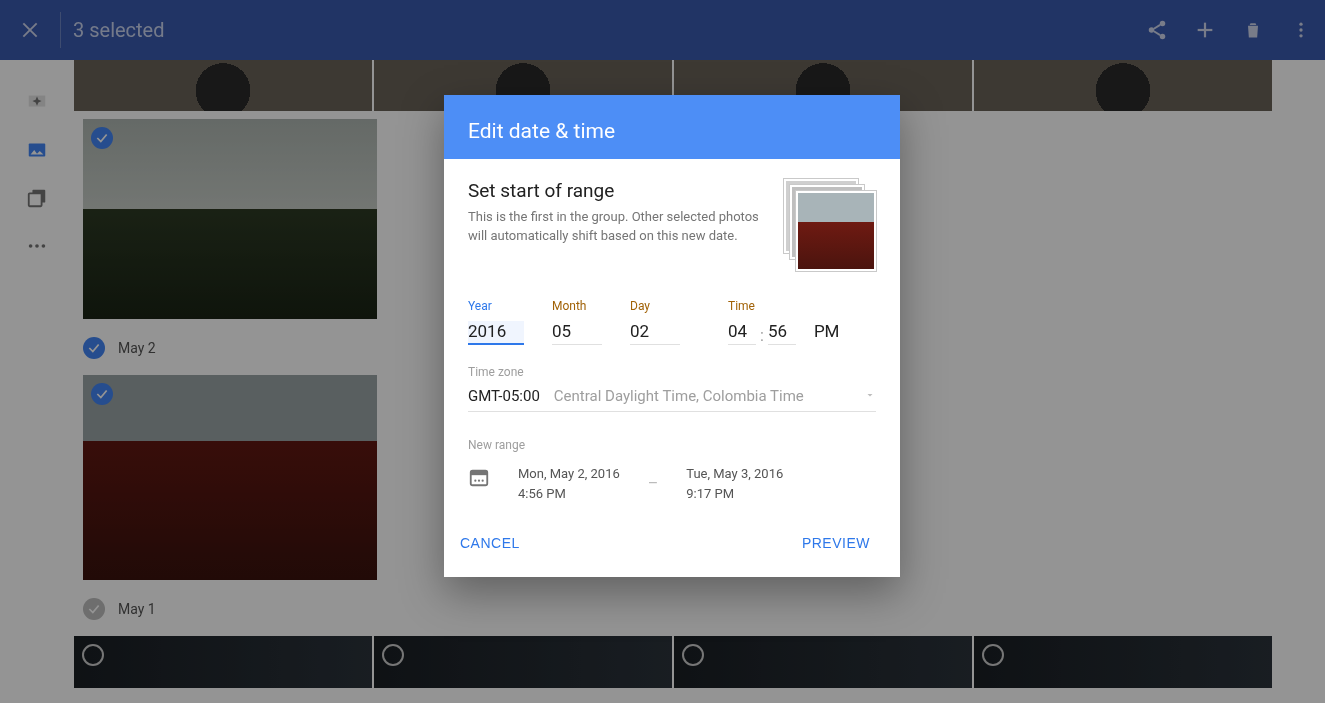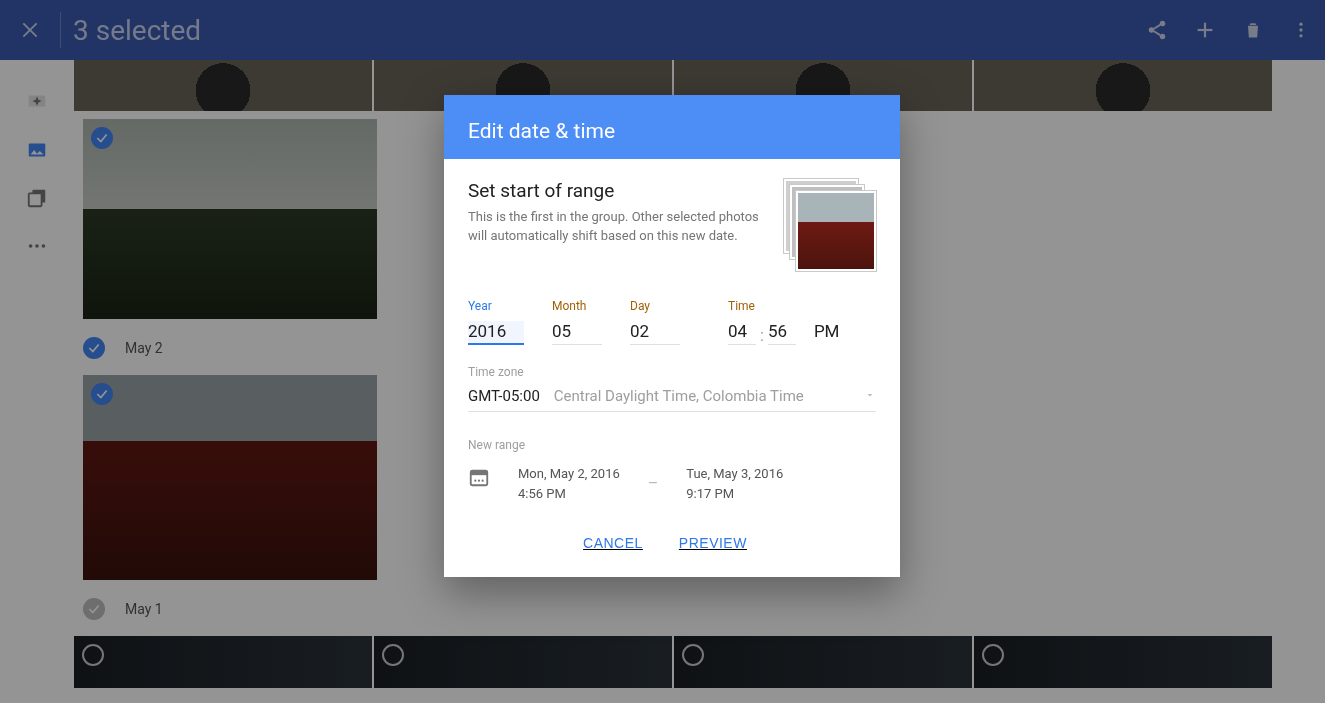--- a/index.html
+++ b/index.html
@@ -32,21 +32,21 @@
     justify-content: center;
     cursor: pointer;
   }
   .appbar-sep {
     width: 1px;
     height: 36px;
     background: rgba(255,255,255,0.25);
     margin-right: 12px;
   }
   .appbar .title {
-    font-size: 28px;
+    font-size: 20px;
     font-weight: 400;
     color: #c9d3ee;
   }
   .appbar .spacer { flex: 1; }
   .appbar .icon-btn {
     width: 48px; height: 48px;
     display: flex; align-items: center; justify-content: center;
     cursor: pointer;
   }
 
@@ -106,21 +106,21 @@
 
   
   .row-top .thumb { width: 298px; height: 51px; }
   .row-a .thumb { width: 294px; height: 200px; margin-top: 2px; margin-left: 9px; }
   .row-b .thumb { width: 294px; height: 205px; margin-left: 9px; }
   .row-bottom .thumb { width: 298px; height: 52px; }
 
   .section-label {
     display: flex;
     align-items: center;
-    gap: 20px;
+    gap: 13px;
     height: 46px;
     padding-left: 9px;
     color: #555;
     font-size: 14px;
   }
   .section-label .lbl-badge {
     width: 22px; height: 22px;
     border-radius: 50%;
     display:flex;align-items:center;justify-content:center;
   }
@@ -236,24 +236,23 @@
 
   .newrange-sec { margin-top: 26px; margin-bottom: 10px; }
   .nr-label { font-size: 12px; color:#9e9e9e; margin-bottom: 12px; }
   .nr-row { display:flex; align-items:flex-start; gap: 28px; margin-top: 11px; }
   .nr-icon { color:#757575; margin-top:2px; }
   .nr-col { font-size:13px; color:#555; line-height:1.5; }
   .nr-dash { color:#bbb; align-self:center; }
 
   .dialog-actions {
     display:flex;
-    justify-content:center;
+    justify-content:space-between;
     gap: 20px;
     padding: 16px 22px 20px 8px;
-    text-decoration: underline;
   }
   .dialog-actions .dbtn {
     background:none; border:none;
     color:#2e78ea;
     font-size:14px;
     font-weight:500;
     letter-spacing:0.5px;
     cursor:pointer;
     padding: 6px 8px;
   }

